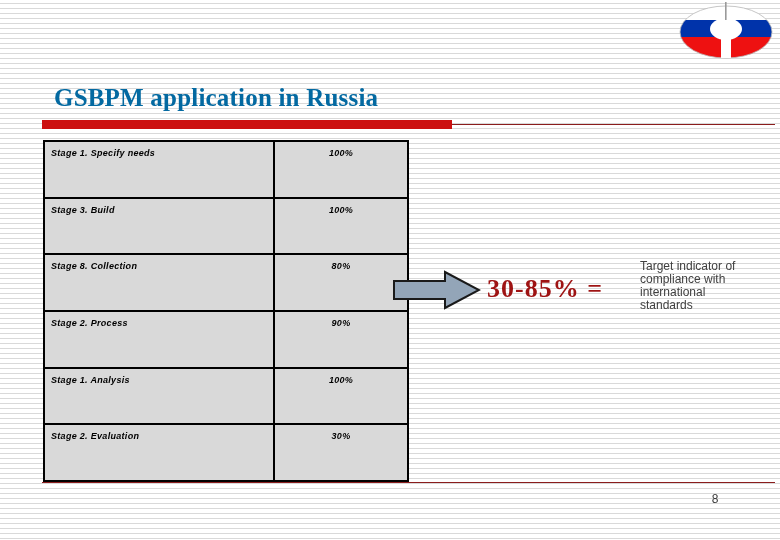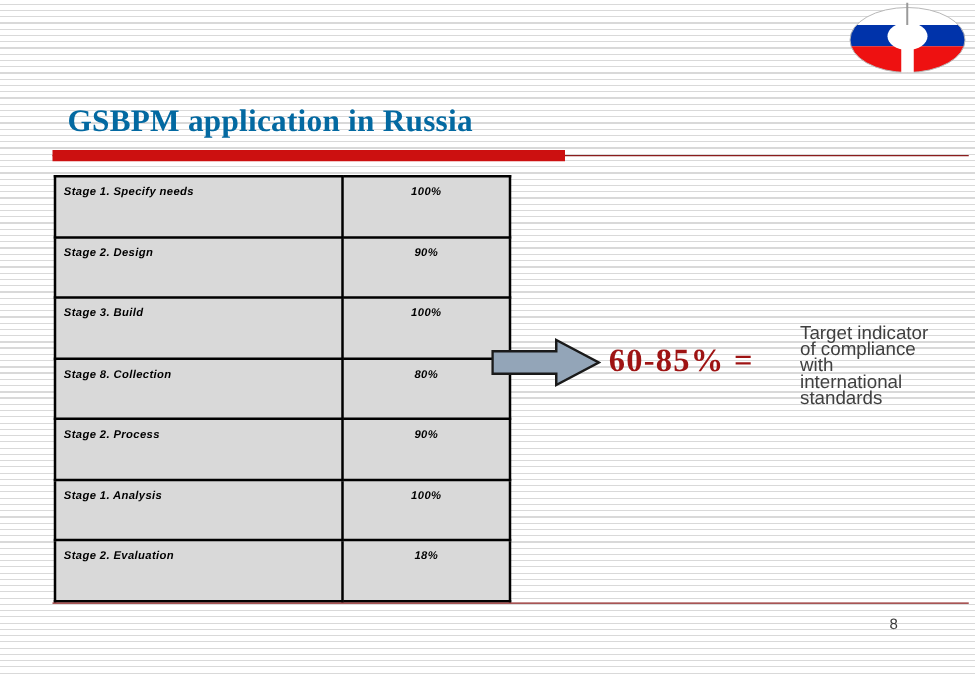--- a/index.html
+++ b/index.html
@@ -99,21 +99,21 @@
     white-space:nowrap;
     letter-spacing:1px;
   }
 
   
   #target-note {
     position:absolute;
     left:640px; top:260px;
     width:110px;
     font-family:"Liberation Sans", sans-serif;
-    font-size:15px;
+    font-size:12px;
     line-height:13px;
     color:#404040;
   }
 
   
   #footer-rule {
     position:absolute;
     left:42px; top:482px;
     width:733px; height:1px;
     background:#8b1d1d;
@@ -162,49 +162,45 @@
   <colgroup>
     <col class="name-col">
     <col>
   </colgroup>
   <tbody>
     <tr>
       <td class="name">Stage 1. Specify needs</td>
       <td class="pct">100%</td>
     </tr>
     <tr>
-      <td class="name">Stage 2. Design</td>
-      <td class="pct">90%</td>
-    </tr>
-    <tr>
       <td class="name">Stage 3. Build</td>
       <td class="pct">100%</td>
     </tr>
     <tr>
       <td class="name">Stage 8. Collection</td>
       <td class="pct">80%</td>
     </tr>
     <tr>
       <td class="name">Stage 2. Process</td>
       <td class="pct">90%</td>
     </tr>
     <tr>
       <td class="name">Stage 1. Analysis</td>
       <td class="pct">100%</td>
     </tr>
     <tr>
       <td class="name">Stage 2. Evaluation</td>
-      <td class="pct">18%</td>
+      <td class="pct">30%</td>
     </tr>
   </tbody>
 </table>
 
 <div id="arrow">
   <svg width="88" height="40" viewBox="0 0 88 40" xmlns="http://www.w3.org/2000/svg">
     <polygon points="1,11 52,11 52,2 86,20 52,38 52,29 1,29" fill="#93a5b8" stroke="#1a1a1a" stroke-width="2" stroke-linejoin="miter"></polygon>
   </svg>
 </div>
 
-<div id="pct-callout">60-85% =</div>
+<div id="pct-callout">30-85% =</div>
 <div id="target-note">Target indicator of compliance with international standards</div>
 
 <div id="footer-rule"></div>
 <div id="page-number">8</div>
 
 </body></html>

